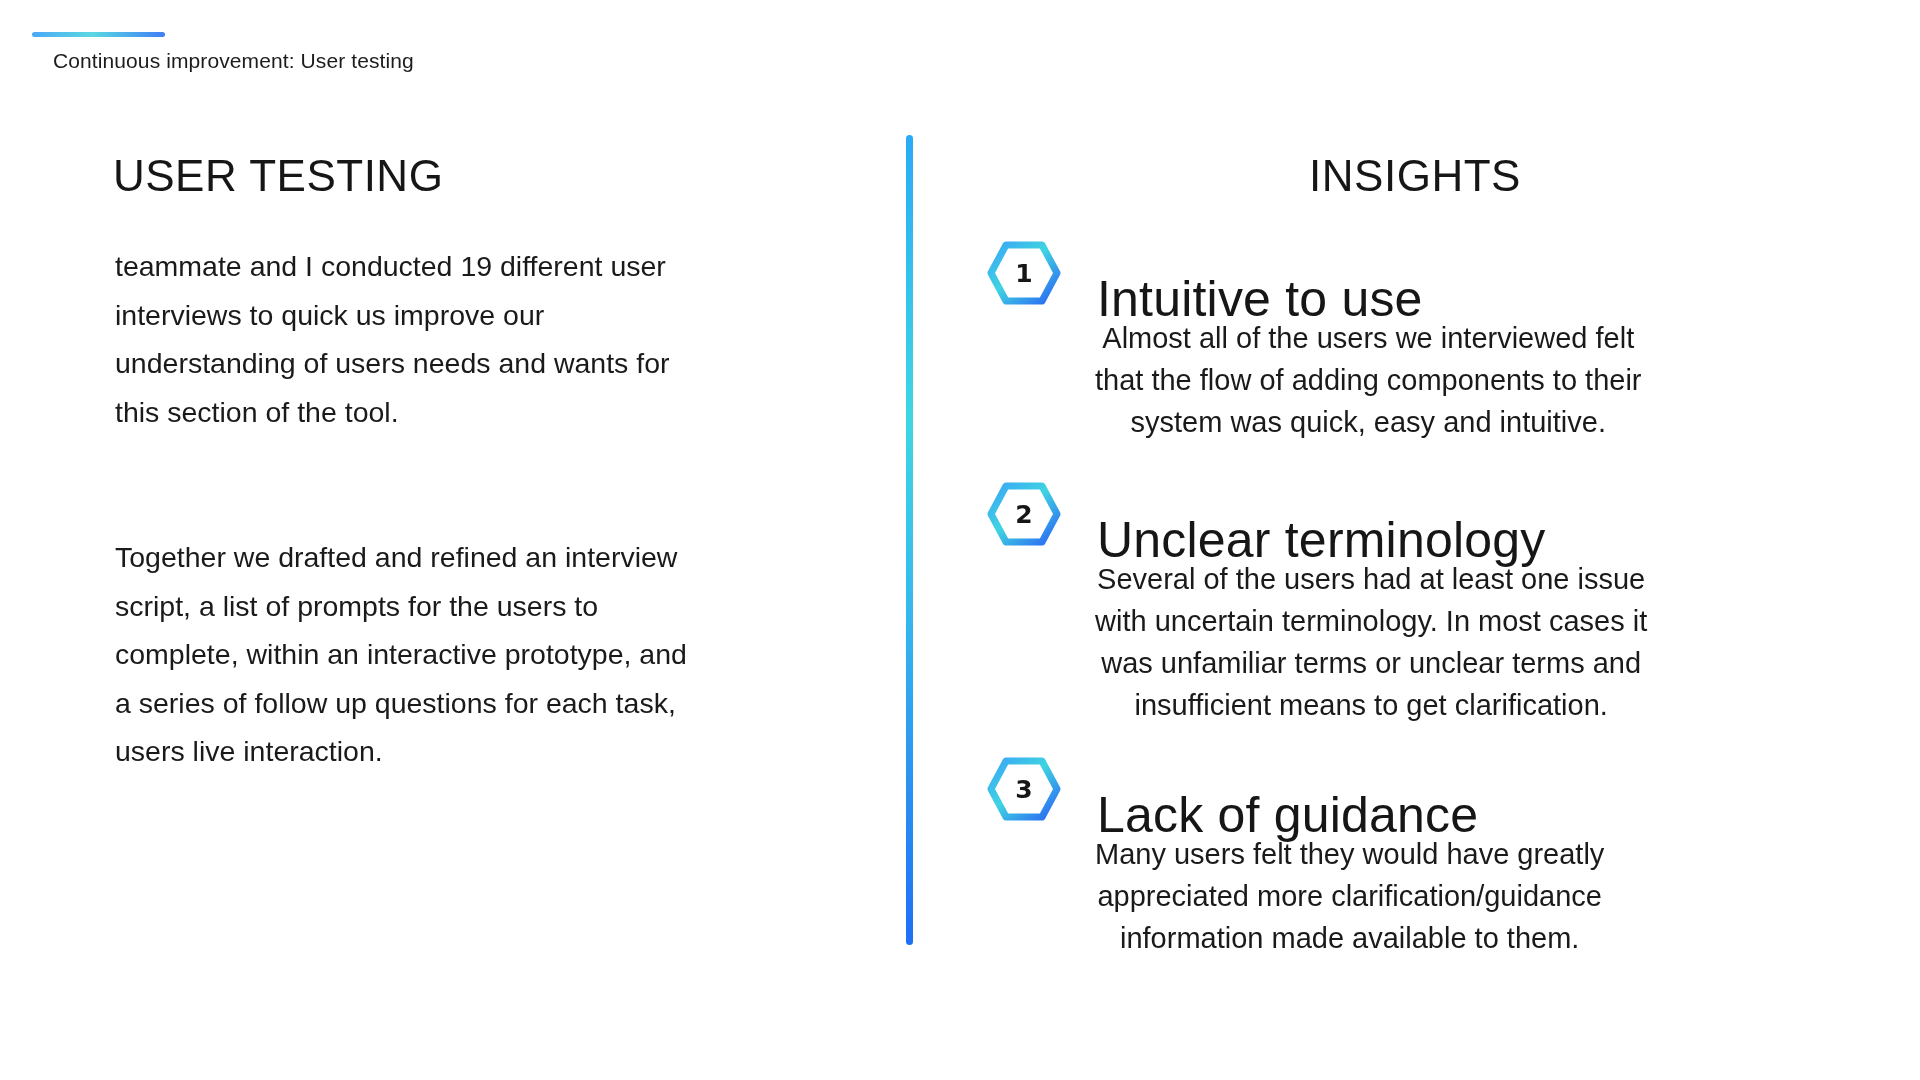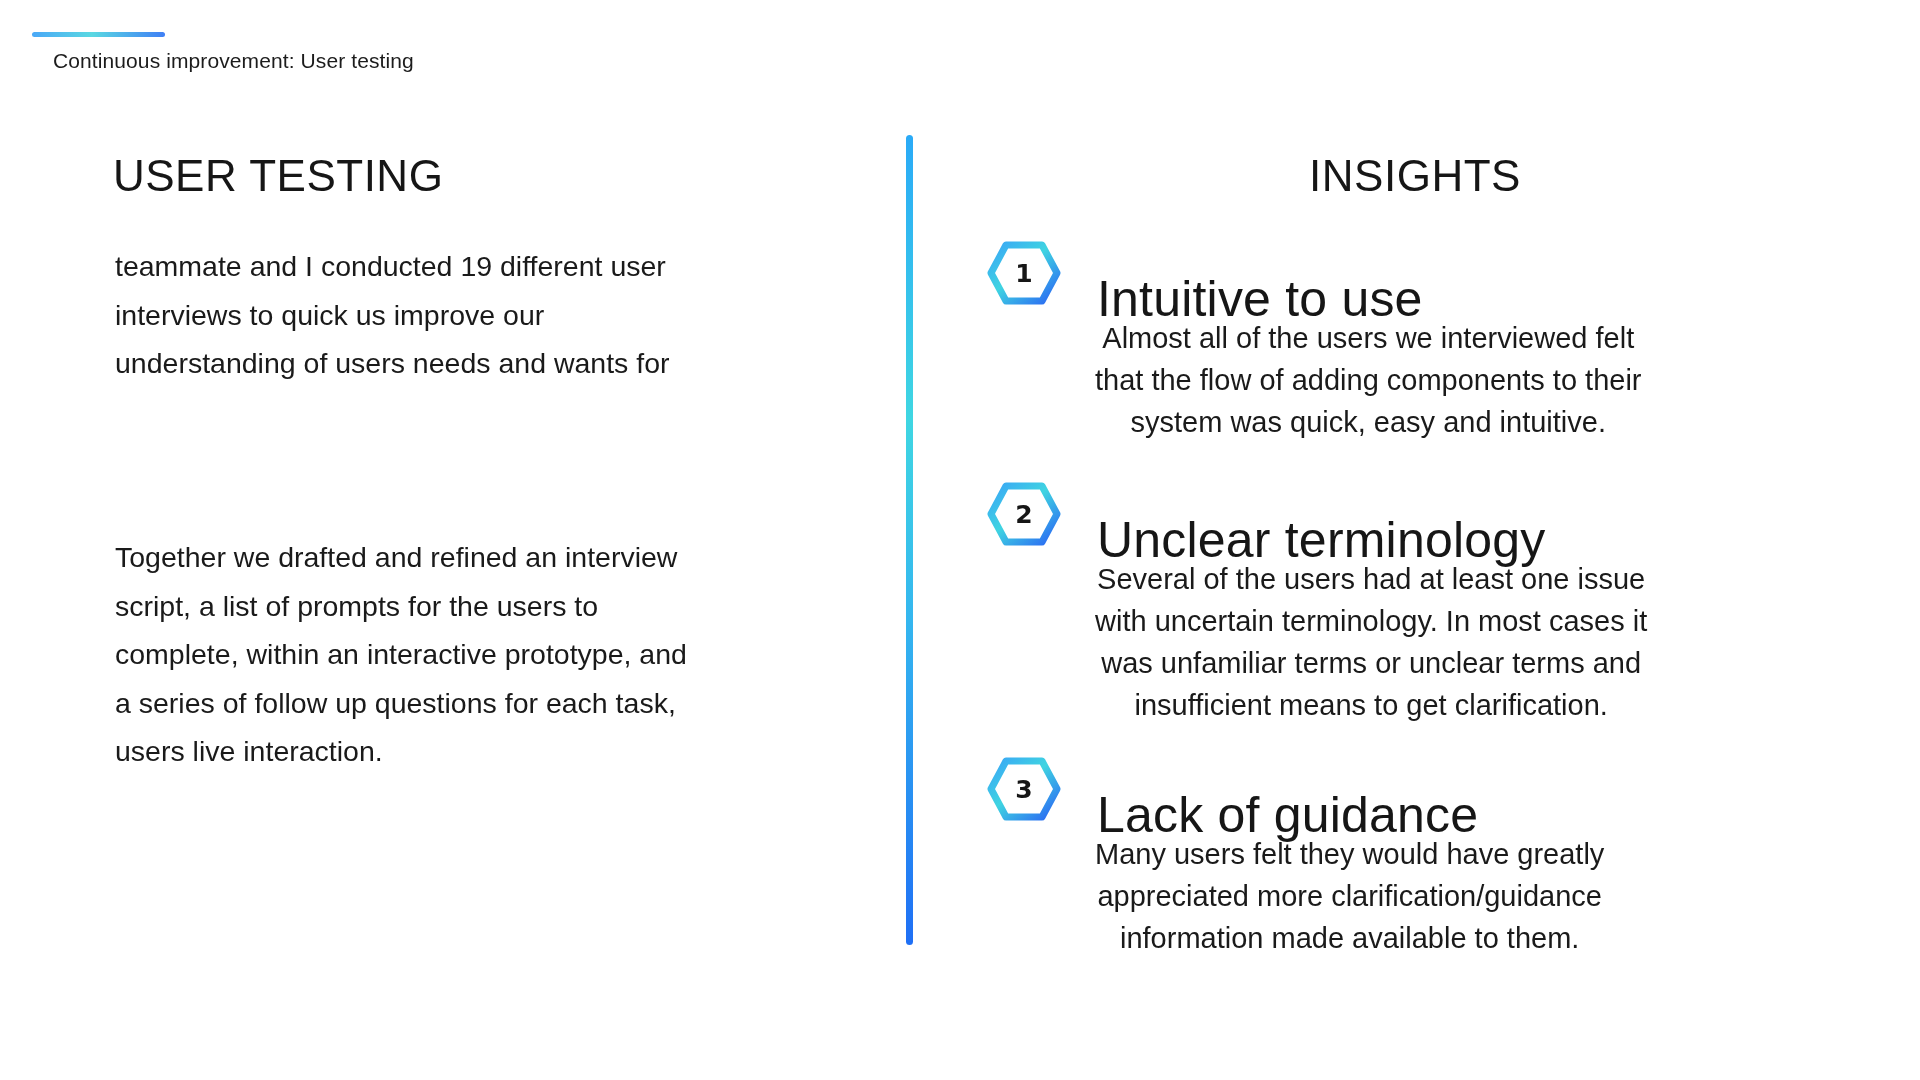--- a/index.html
+++ b/index.html
@@ -71,20 +71,21 @@
 
 <div class="accent-bar"></div>
 <div class="page-kicker">Continuous improvement: User testing</div>
 
 <section class="left-col">
   <h1 class="section-title">USER TESTING</h1>
   <p class="body-copy para-1">
     <span class="line">teammate and I conducted 19 different user</span>
     <span class="line">interviews to quick us improve our</span>
     <span class="line">understanding of users needs and wants for</span>
+    <span class="line">this section of the tool.</span>
   </p>
   <p class="body-copy para-2">
     <span class="line">Together we drafted and refined an interview</span>
     <span class="line">script, a list of prompts for the users to</span>
     <span class="line">complete, within an interactive prototype, and</span>
     <span class="line">a series of follow up questions for each task,</span>
     <span class="line">users live interaction.</span>
   </p>
 </section>
 

